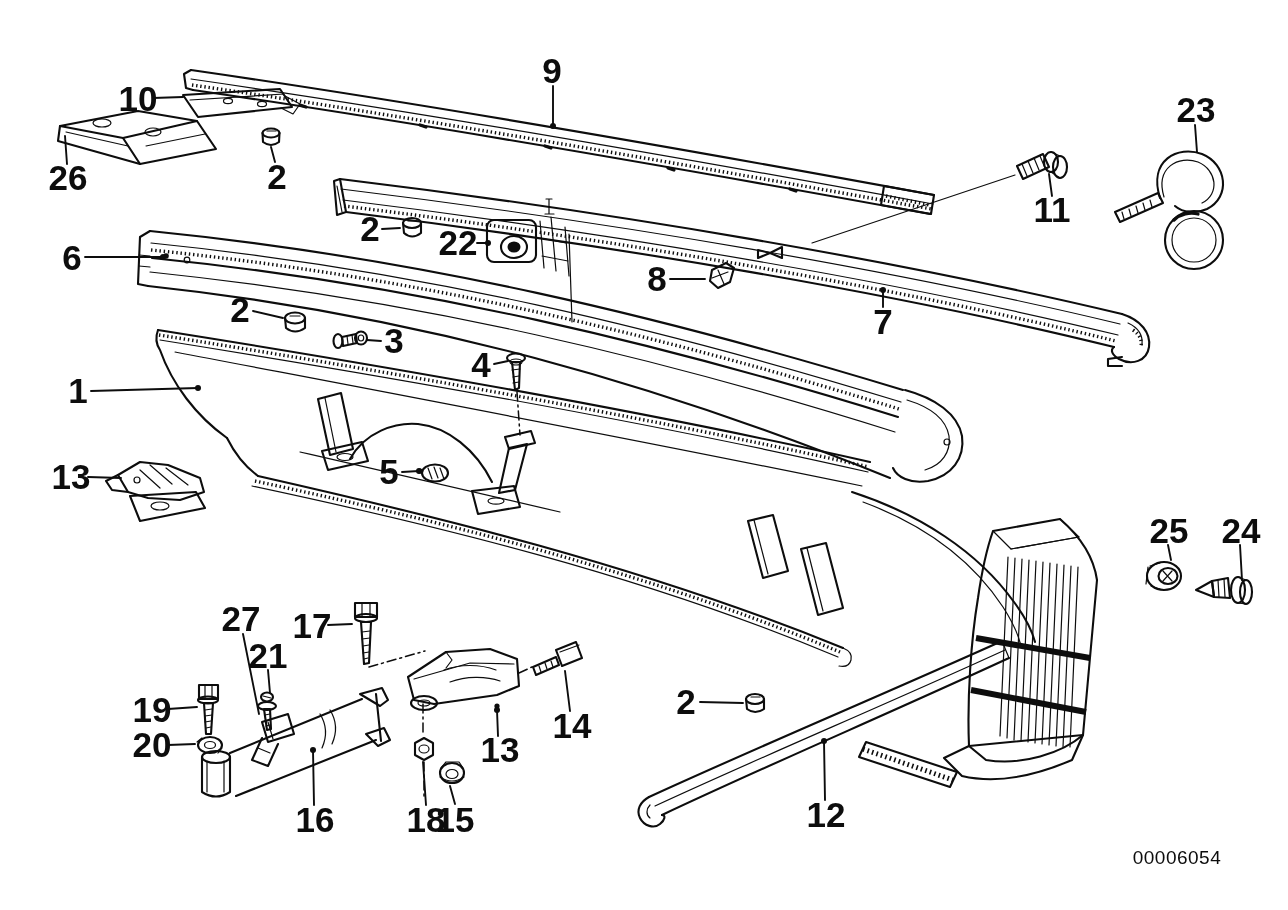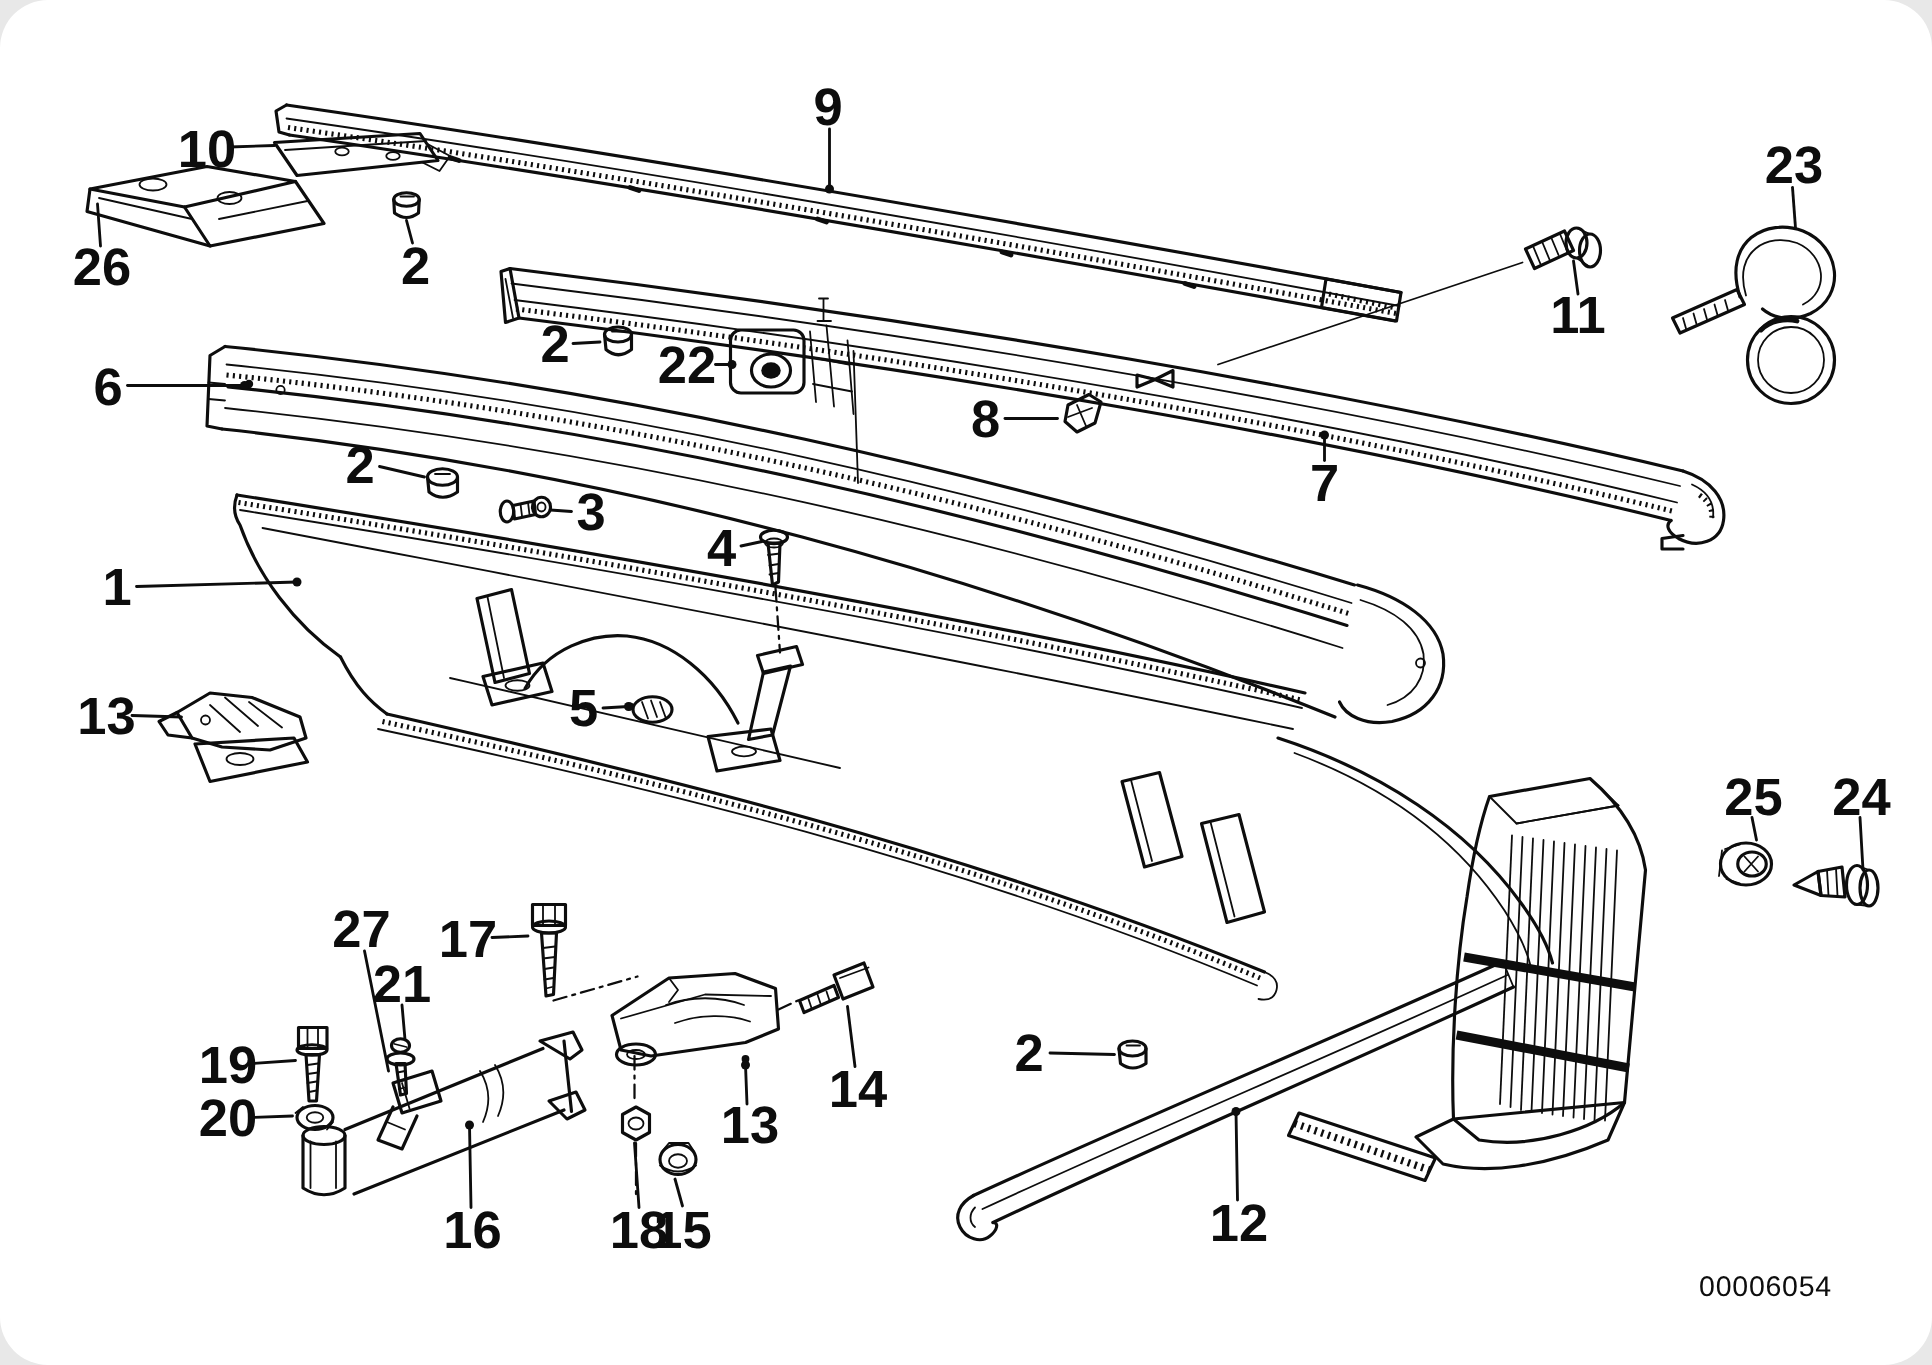--- a/index.html
+++ b/index.html
@@ -1,20 +1,19 @@
 <!DOCTYPE html>
 <html><head>
 <meta charset="utf-8">
 <style>
   html,body{margin:0;padding:0;background:#e8e8e8;}
   .stage{
     position:relative;width:1288px;height:910px;margin:0 auto;
     background:#ffffff;overflow:hidden;
     font-family:"Liberation Sans", sans-serif;
-    border-radius:32px;
   }
   svg{display:block;}
   .outline{fill:none;stroke:#0d0d0d;stroke-width:2.1;stroke-linecap:round;stroke-linejoin:round;}
   .thin{fill:none;stroke:#0d0d0d;stroke-width:1.2;stroke-linecap:round;stroke-linejoin:round;}
   .heavy{fill:none;stroke:#0d0d0d;stroke-width:3.2;stroke-linecap:round;stroke-linejoin:round;}
   .hatch{fill:none;stroke:#0d0d0d;stroke-width:5;stroke-dasharray:1.6 3.1;stroke-linecap:butt;}
   .hatch-sm{fill:none;stroke:#0d0d0d;stroke-width:3.4;stroke-dasharray:1.4 2.8;stroke-linecap:butt;}
   .dashdot{fill:none;stroke:#0d0d0d;stroke-width:1.5;stroke-dasharray:9 4 2 4;stroke-linecap:round;}
   .band{fill:none;stroke:#0d0d0d;stroke-width:6;stroke-linecap:butt;}
   .leader{fill:none;stroke:#0d0d0d;stroke-width:1.9;stroke-linecap:round;}

